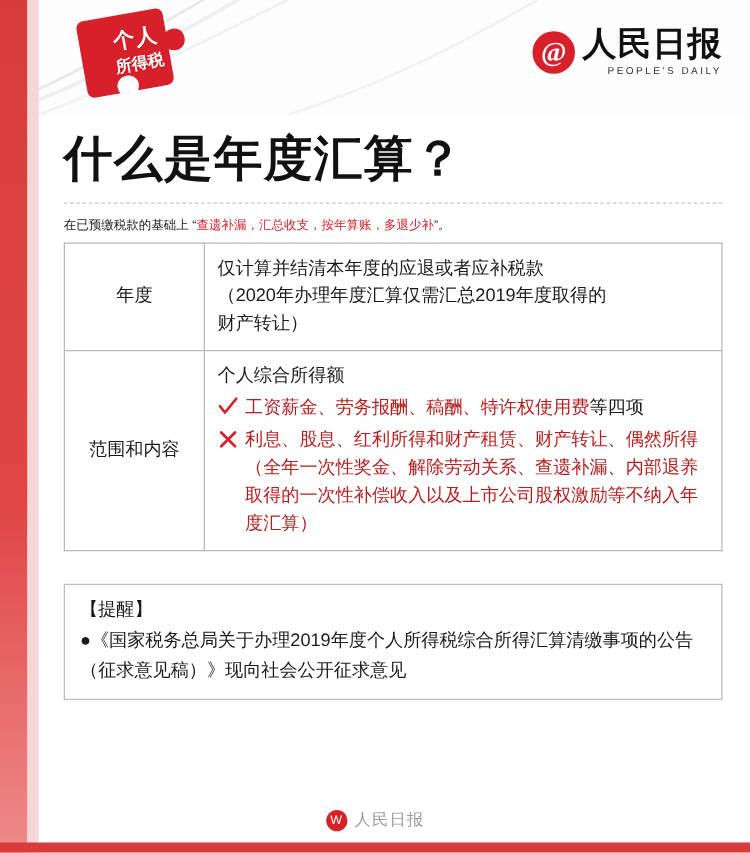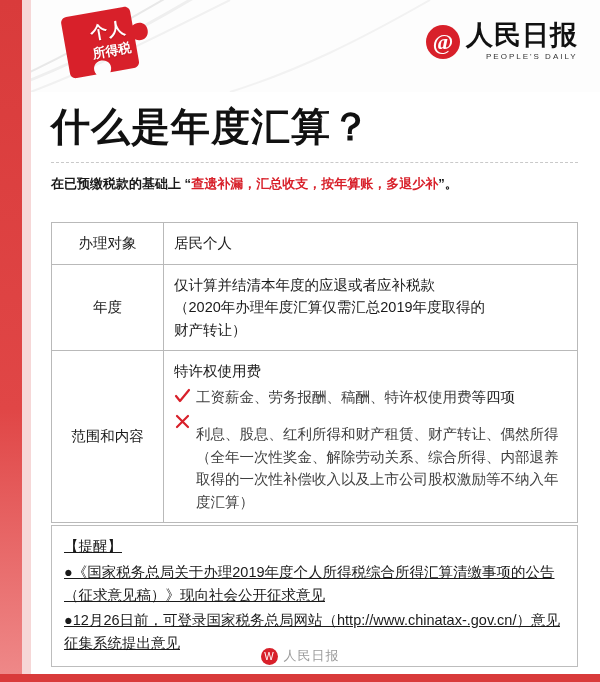--- a/index.html
+++ b/index.html
@@ -106,25 +106,24 @@
     letter-spacing: 1px;
     margin-top: 8px;
     margin-bottom: 8px;
   }
   .divider {
     border-top: 1px dashed #c9c9c9;
     margin: 6px 0 10px 0;
   }
 
   .lead {
-    font-size: 13px;
+    font-size: 10px;
     color: #1a1a1a;
     line-height: 1.65;
-    margin-bottom: 28px;
-    font-weight: bold;
+    margin-bottom: 4px;
   }
   .lead .hl { color: #d8202a; }
 
   
   table.main-table {
     width: 100%;
     border-collapse: collapse;
     border: 1px solid #b9b9b9;
     table-layout: fixed;
   }
@@ -152,32 +151,31 @@
     gap: 5px;
     margin-top: 3px;
   }
   .mark {
     flex: 0 0 auto;
     width: 17px; height: 17px;
     margin-top: 2px;
     position: relative;
   }
   .mark svg { display: block; }
-  .red { color: #404040; margin-top: 12px; }
+  .red { color: #b91c1c; }
   .mark-text { flex: 1 1 auto; }
 
   
   .note {
-    margin-top: 2px;
+    margin-top: 26px;
     border: 1px solid #bdbdbd;
     padding: 9px 12px 10px 12px;
     font-size: 14.5px;
     color: #1a1a1a;
     line-height: 1.62;
-    text-decoration: underline;
   }
   .note-title { margin-bottom: 2px; }
   .note-item { margin-top: 1px; }
 
   
   .footer {
     position: absolute;
     left: 0; bottom: 8px;
     width: 600px;
     height: 36px;
@@ -236,63 +234,58 @@
 
   <div class="title">什么是年度汇算？</div>
   <div class="divider"></div>
 
   <div class="lead">
     <span>在已预缴税款的基础上 “</span><span class="hl">查遗补漏，汇总收支，按年算账，多退少补</span><span>”。</span>
   </div>
 
   <table class="main-table">
     <tbody>
-        <tr>
-      <td class="label">办理对象</td>
-      <td>居民个人</td>
-    </tr>
     <tr>
       <td class="label">年度</td>
       <td class="cell-top">
         <div>仅计算并结清本年度的应退或者应补税款</div>
         <div>（2020年办理年度汇算仅需汇总2019年度取得的</div>
         <div>财产转让）</div>
       </td>
     </tr>
     <tr class="row-range">
       <td class="label">范围和内容</td>
       <td class="cell-top">
-        <div>特许权使用费</div>
+        <div>个人综合所得额</div>
 
         <div class="mark-line">
           <span class="mark">
             <svg width="17" height="17" viewBox="0 0 17 17">
               <path d="M2,8 L6,13 L15,2" stroke="#d8202a" stroke-width="2.2" fill="none" stroke-linecap="round" stroke-linejoin="round"></path>
             </svg>
           </span>
           <span class="mark-text"><span class="red">工资薪金、劳务报酬、稿酬、特许权使用费</span><span>等四项</span></span>
         </div>
 
         <div class="mark-line">
           <span class="mark">
             <svg width="17" height="17" viewBox="0 0 17 17">
               <path d="M3,3 L14,14 M14,3 L3,14" stroke="#d8202a" stroke-width="2.2" fill="none" stroke-linecap="round"></path>
             </svg>
           </span>
-          <span class="mark-text red">利息、股息、红利所得和财产租赁、财产转让、偶然所得（全年一次性奖金、解除劳动关系、综合所得、内部退养取得的一次性补偿收入以及上市公司股权激励等不纳入年度汇算）</span>
+          <span class="mark-text red">利息、股息、红利所得和财产租赁、财产转让、偶然所得（全年一次性奖金、解除劳动关系、查遗补漏、内部退养取得的一次性补偿收入以及上市公司股权激励等不纳入年度汇算）</span>
         </div>
       </td>
     </tr>
   </tbody>
     </table>
 
   <div class="note">
     <div class="note-title">【提醒】</div>
     <div class="note-item">●《国家税务总局关于办理2019年度个人所得税综合所得汇算清缴事项的公告（征求意见稿）》现向社会公开征求意见</div>
-    <div class="note-item">●12月26日前，可登录国家税务总局网站（http://www.chinatax-.gov.cn/）意见征集系统提出意见</div>
   </div>
 
 </div>
 
 <div class="footer">
   <div class="weibo-icon">W</div>
   <div class="footer-text">人民日报</div>
 </div>
 
 </body></html>

